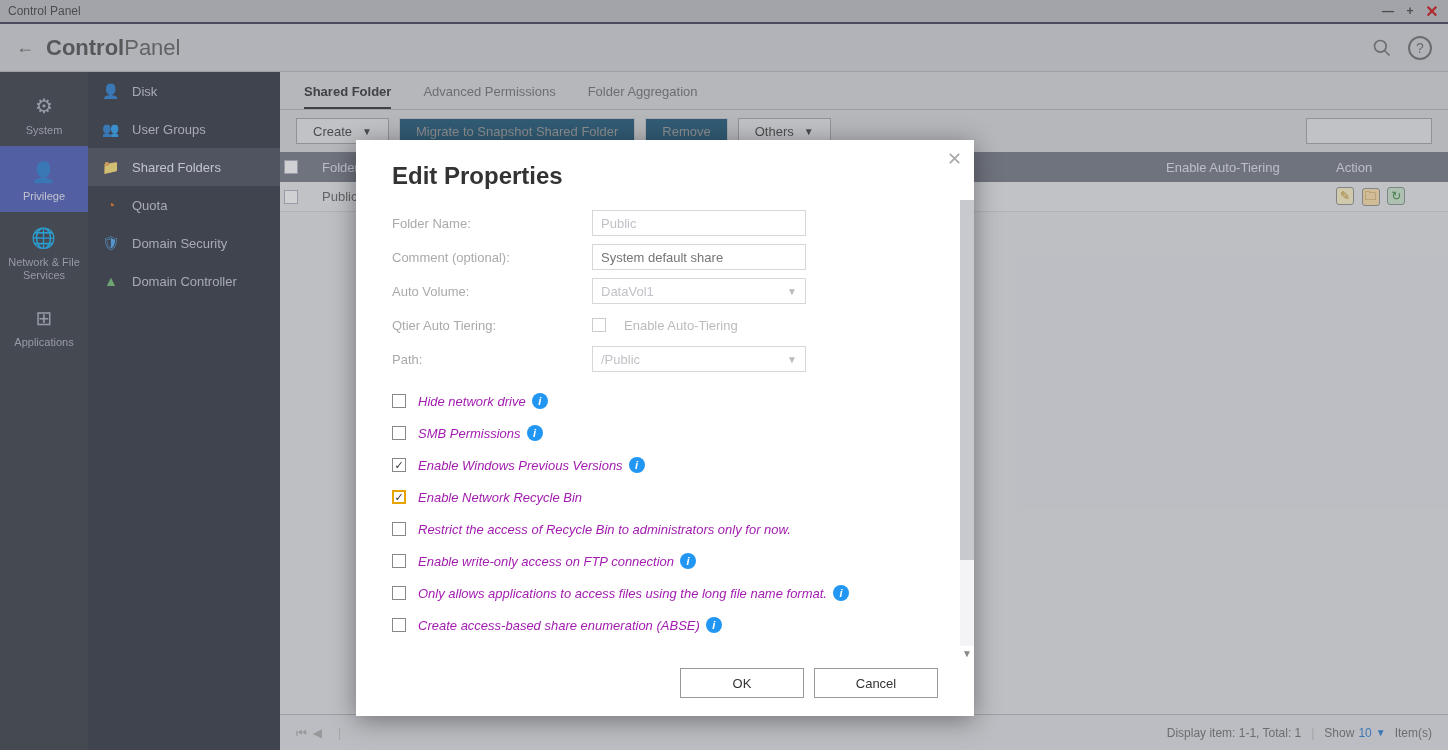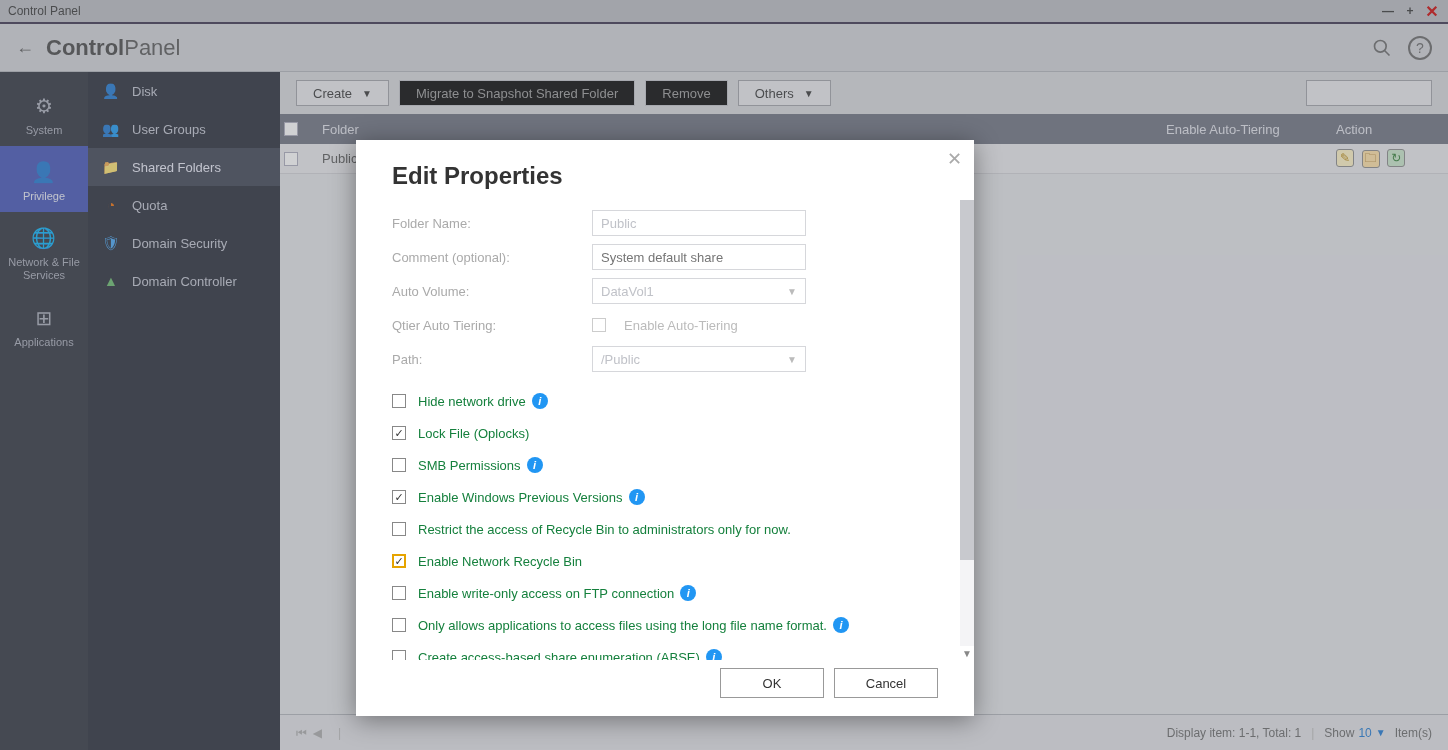--- a/index.html
+++ b/index.html
@@ -114,21 +114,21 @@
     background:#e8e9ec;
     border:1px solid #9ea0a6;
     padding: 0 16px;
     font-size:13px;
     display:flex;
     align-items:center;
     cursor:pointer;
     height:26px;
   }
   .btn .caret { margin-left:10px; font-size:10px; }
-  .btn.disabled { color:#999; border-color:#c0c2c8; background:#000000; }
+  .btn.disabled { color:#999; border-color:#c0c2c8; background:#0c4a6e; }
   .toolbar-spacer { flex:1; }
   .search-box { display:flex; border:1px solid #9ea0a6; height:26px; width:126px; background:#e8e9ec;}
   .search-box input { border:none; background:transparent; flex:1; padding:0 6px; font-size:12px; outline:none; }
 
   .grid-head {
     background:#6b6f7d;
     color:#e0e2ea;
     display:flex;
     font-size:13px;
     height:30px;
@@ -216,40 +216,40 @@
   .form-field .sel { justify-content:space-between; }
   .form-field .sel .caret { color:#bbb; font-size:10px; }
   .chk-row { display:flex; align-items:center; height:30px; margin-top:2px; }
   .chk {
     width:14px; height:14px; border:1px solid #888; margin-right:12px;
     display:inline-flex; align-items:center; justify-content:center;
     font-size:11px; color:#333; background:#fff;
   }
   .chk.checked::after { content:'✓'; }
   .chk.orange { border:2px solid #e6a400; }
-  .chk-label { color:#15803d; }
+  .chk-label { color:#a21caf;font-style:italic; }
   .info-i {
     display:inline-flex; width:16px; height:16px; border-radius:50%;
     background:#2196f3; color:#fff; align-items:center; justify-content:center;
     font-size:11px; font-weight:bold; margin-left:6px; font-style:italic;
   }
   .inline-chk { display:flex; align-items:center; }
   .inline-chk .chk { border-color:#ccc; }
   .inline-chk .lbl { color:#bbb; margin-left:6px; }
 
   .modal-footer {
     height:56px;
     display:flex;
     justify-content:flex-end;
     align-items:center;
     gap:10px;
     padding: 0 36px 10px;
   }
   .mbtn {
-    width:104px; height:30px; border:1px solid #999; background:#fff;
+    width:124px; height:30px; border:1px solid #999; background:#fff;
     display:flex; align-items:center; justify-content:center; font-size:13px;
     cursor:pointer;
   }
 
   
   .modal .scroll-track {
     position:absolute; right:0; top:60px; bottom:70px; width:14px;
     background:#f4f4f6;
   }
   .modal .scroll-thumb {
@@ -330,20 +330,25 @@
       <span class="side-icon si-shield">🛡</span>
       <span>Domain Security</span>
     </div>
     <div class="sidebar-item">
       <span class="side-icon si-dc">▲</span>
       <span>Domain Controller</span>
     </div>
   </div>
 
   <div class="main">
+    <div class="tabs">
+      <div class="tab active">Shared Folder</div>
+      <div class="tab">Advanced Permissions</div>
+      <div class="tab">Folder Aggregation</div>
+    </div>
 
     <div class="toolbar">
       <div class="btn">
         <span>Create</span>
         <span class="caret">▼</span>
       </div>
       <div class="btn disabled">
         <span>Migrate to Snapshot Shared Folder</span>
       </div>
       <div class="btn disabled">
@@ -452,40 +457,36 @@
 
     <div style="height:8px"></div>
 
     <div id="checks-container">
         <div class="chk-row">
           <span class="chk"></span>
           <span class="chk-label">Hide network drive</span>
           <span class="info-i">i</span>
         </div>
         <div class="chk-row">
-          <span class="chk checked"></span>
-          <span class="chk-label">Lock File (Oplocks)</span>
-        </div>
-        <div class="chk-row">
           <span class="chk"></span>
           <span class="chk-label">SMB Permissions</span>
           <span class="info-i">i</span>
         </div>
         <div class="chk-row">
           <span class="chk checked"></span>
           <span class="chk-label">Enable Windows Previous Versions</span>
           <span class="info-i">i</span>
         </div>
         <div class="chk-row">
-          <span class="chk"></span>
-          <span class="chk-label">Restrict the access of Recycle Bin to administrators only for now.</span>
-        </div>
-        <div class="chk-row">
           <span class="chk checked orange"></span>
           <span class="chk-label">Enable Network Recycle Bin</span>
+        </div>
+        <div class="chk-row">
+          <span class="chk"></span>
+          <span class="chk-label">Restrict the access of Recycle Bin to administrators only for now.</span>
         </div>
         <div class="chk-row">
           <span class="chk"></span>
           <span class="chk-label">Enable write-only access on FTP connection</span>
           <span class="info-i">i</span>
         </div>
         <div class="chk-row">
           <span class="chk"></span>
           <span class="chk-label">Only allows applications to access files using the long file name format.</span>
           <span class="info-i">i</span>

